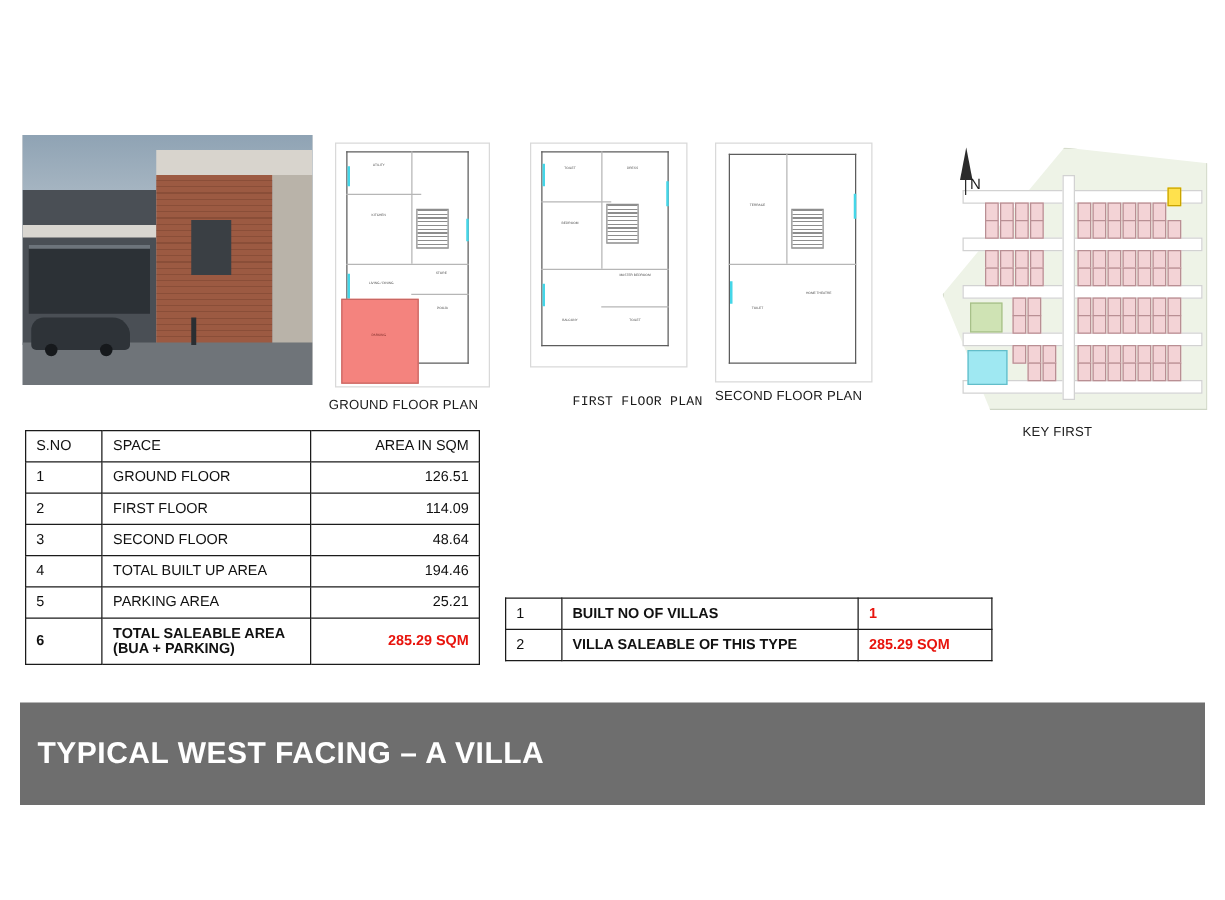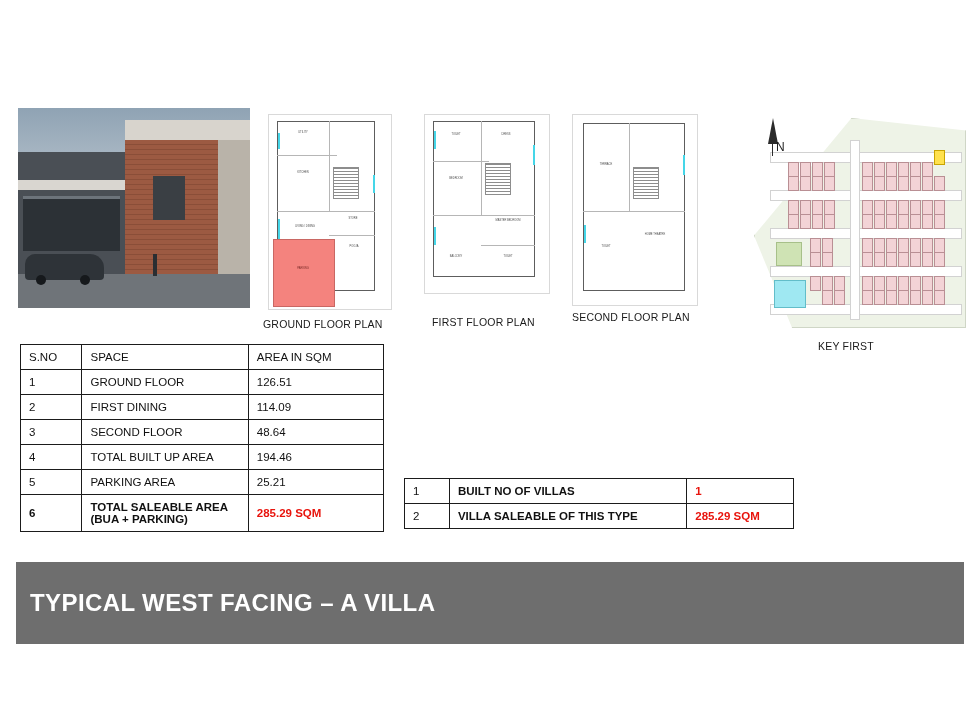--- a/index.html
+++ b/index.html
@@ -200,21 +200,21 @@
     color: #111111;
   }
   table.grid td {
     border: 1px solid #1b1b1b;
     padding: 6px 8px;
     vertical-align: middle;
   }
   #area-table { left: 20px; top: 344px; width: 364px; }
   #area-table td.c1 { width: 48px; }
   #area-table td.c2 { width: 168px; }
-  #area-table td.c3 { width: 136px; }
+  #area-table td.c3 { width: 136px; text-align: right; }
   #area-table tr.total td { font-weight: bold; }
   #area-table .red { color: #e8140d; font-weight: bold; }
 
   #villa-table { left: 404px; top: 478px; width: 390px; }
   #villa-table td { font-weight: bold; }
   #villa-table td.v1 { width: 32px; font-weight: normal; }
   #villa-table td.v2 { width: 250px; }
   #villa-table td.v3 { width: 100px; color: #e8140d; }
 
   
@@ -289,21 +289,21 @@
   <div class="cyan" style="left:108px; top:30px; width:1.5px; height:20px;"></div>
   <div class="cyan" style="left:9px; top:112px; width:1.5px; height:18px;"></div>
   <div class="stair" style="left:60px; top:48px; width:24px; height:30px;"></div>
   <div class="rm" style="left:12px; top:18px; width:38px;">TOILET</div>
   <div class="rm" style="left:12px; top:62px; width:38px;">BEDROOM</div>
   <div class="rm" style="left:62px; top:18px; width:38px;">DRESS</div>
   <div class="rm" style="left:62px; top:104px; width:42px;">MASTER BEDROOM</div>
   <div class="rm" style="left:12px; top:140px; width:38px;">BALCONY</div>
   <div class="rm" style="left:64px; top:140px; width:38px;">TOILET</div>
 </div>
-<div class="plan-caption" style="left:432px; top:316px;">FIRST FLOOR PLAN</div>
+<div class="plan-caption" style="left:458px; top:316px;font-family:Liberation Mono, monospace;">FIRST FLOOR PLAN</div>
 
 <div class="plan" style="left:572px; top:114px; width:124px; height:190px;">
   <div class="wall" style="left:10px; top:8px;   width:102px; height:1.2px;"></div>
   <div class="wall" style="left:10px; top:8px;   width:1.2px;  height:168px;"></div>
   <div class="wall" style="left:111px;top:8px;   width:1.2px;  height:168px;"></div>
   <div class="wall" style="left:10px; top:175px; width:102px; height:1.2px;"></div>
   <div class="thin" style="left:10px; top:96px; width:102px; height:1px;"></div>
   <div class="thin" style="left:56px; top:8px; width:1px; height:88px;"></div>
   <div class="cyan" style="left:110px; top:40px; width:1.5px; height:20px;"></div>
   <div class="cyan" style="left:11px; top:110px; width:1.5px; height:18px;"></div>
@@ -432,21 +432,21 @@
       <td class="c2">SPACE</td>
       <td class="c3">AREA IN SQM</td>
     </tr>
     <tr>
       <td class="c1">1</td>
       <td class="c2">GROUND FLOOR</td>
       <td class="c3">126.51</td>
     </tr>
     <tr>
       <td class="c1">2</td>
-      <td class="c2">FIRST DINING</td>
+      <td class="c2">FIRST FLOOR</td>
       <td class="c3">114.09</td>
     </tr>
     <tr>
       <td class="c1">3</td>
       <td class="c2">SECOND FLOOR</td>
       <td class="c3">48.64</td>
     </tr>
     <tr>
       <td class="c1">4</td>
       <td class="c2">TOTAL BUILT UP AREA</td>

